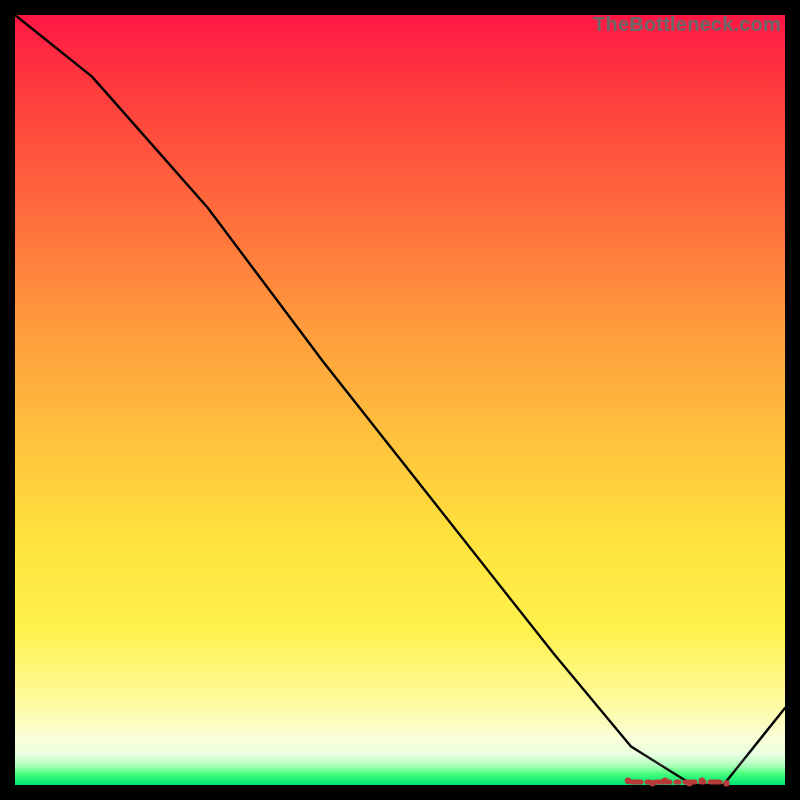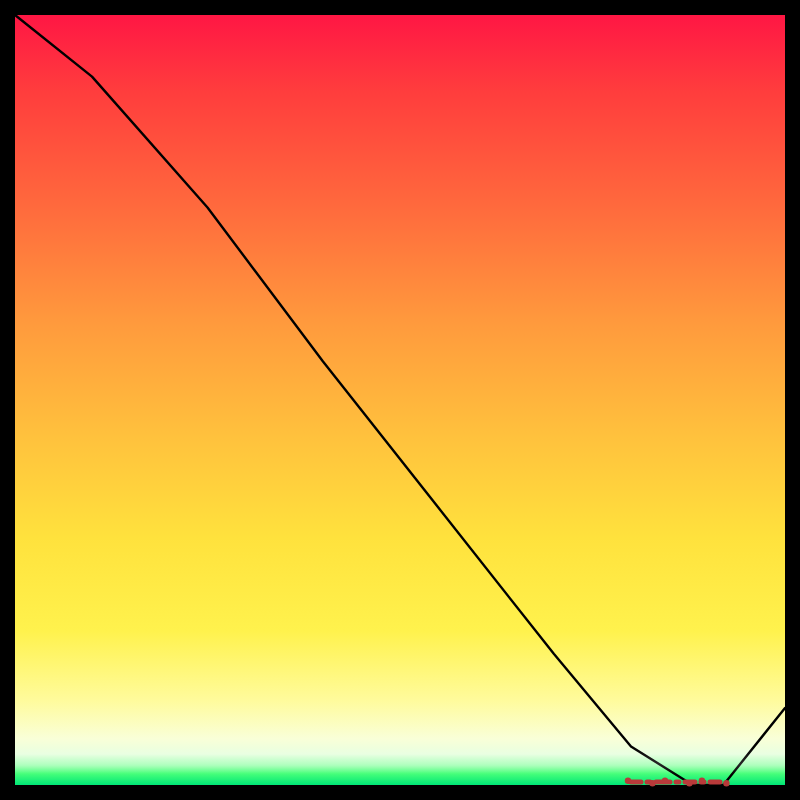--- a/index.html
+++ b/index.html
@@ -86,20 +86,21 @@
   }
   .flatdots circle {
     fill: #b83a3a;
   }
 </style>
 </head>
 <body>
 
 <div class="stage">
   <div class="plot">
+    <div class="watermark">TheBottleneck.com</div>
 
     <svg class="lines" viewBox="0 0 770 770">
       <path id="curve-path" class="curve" d="M0.0 0.0 L77.0 61.6 L192.5 192.5 L308.0 346.5 L423.5 492.8 L539.0 639.1 L616.0 731.5 L677.6 770.0 L708.4 770.0 L770.0 693.0"></path>
       <path id="flat-path" class="flatdash" d="M616.0 767.0 L708.4 767.0"></path>
       <g id="flat-dots" class="flatdots">
           <circle cx="613.0" cy="765.8" r="3.2"></circle>
           <circle cx="637.5" cy="768.2" r="3.2"></circle>
           <circle cx="650.0" cy="765.8" r="3.2"></circle>
           <circle cx="674.4" cy="768.2" r="3.2"></circle>
           <circle cx="686.9" cy="765.8" r="3.2"></circle>

